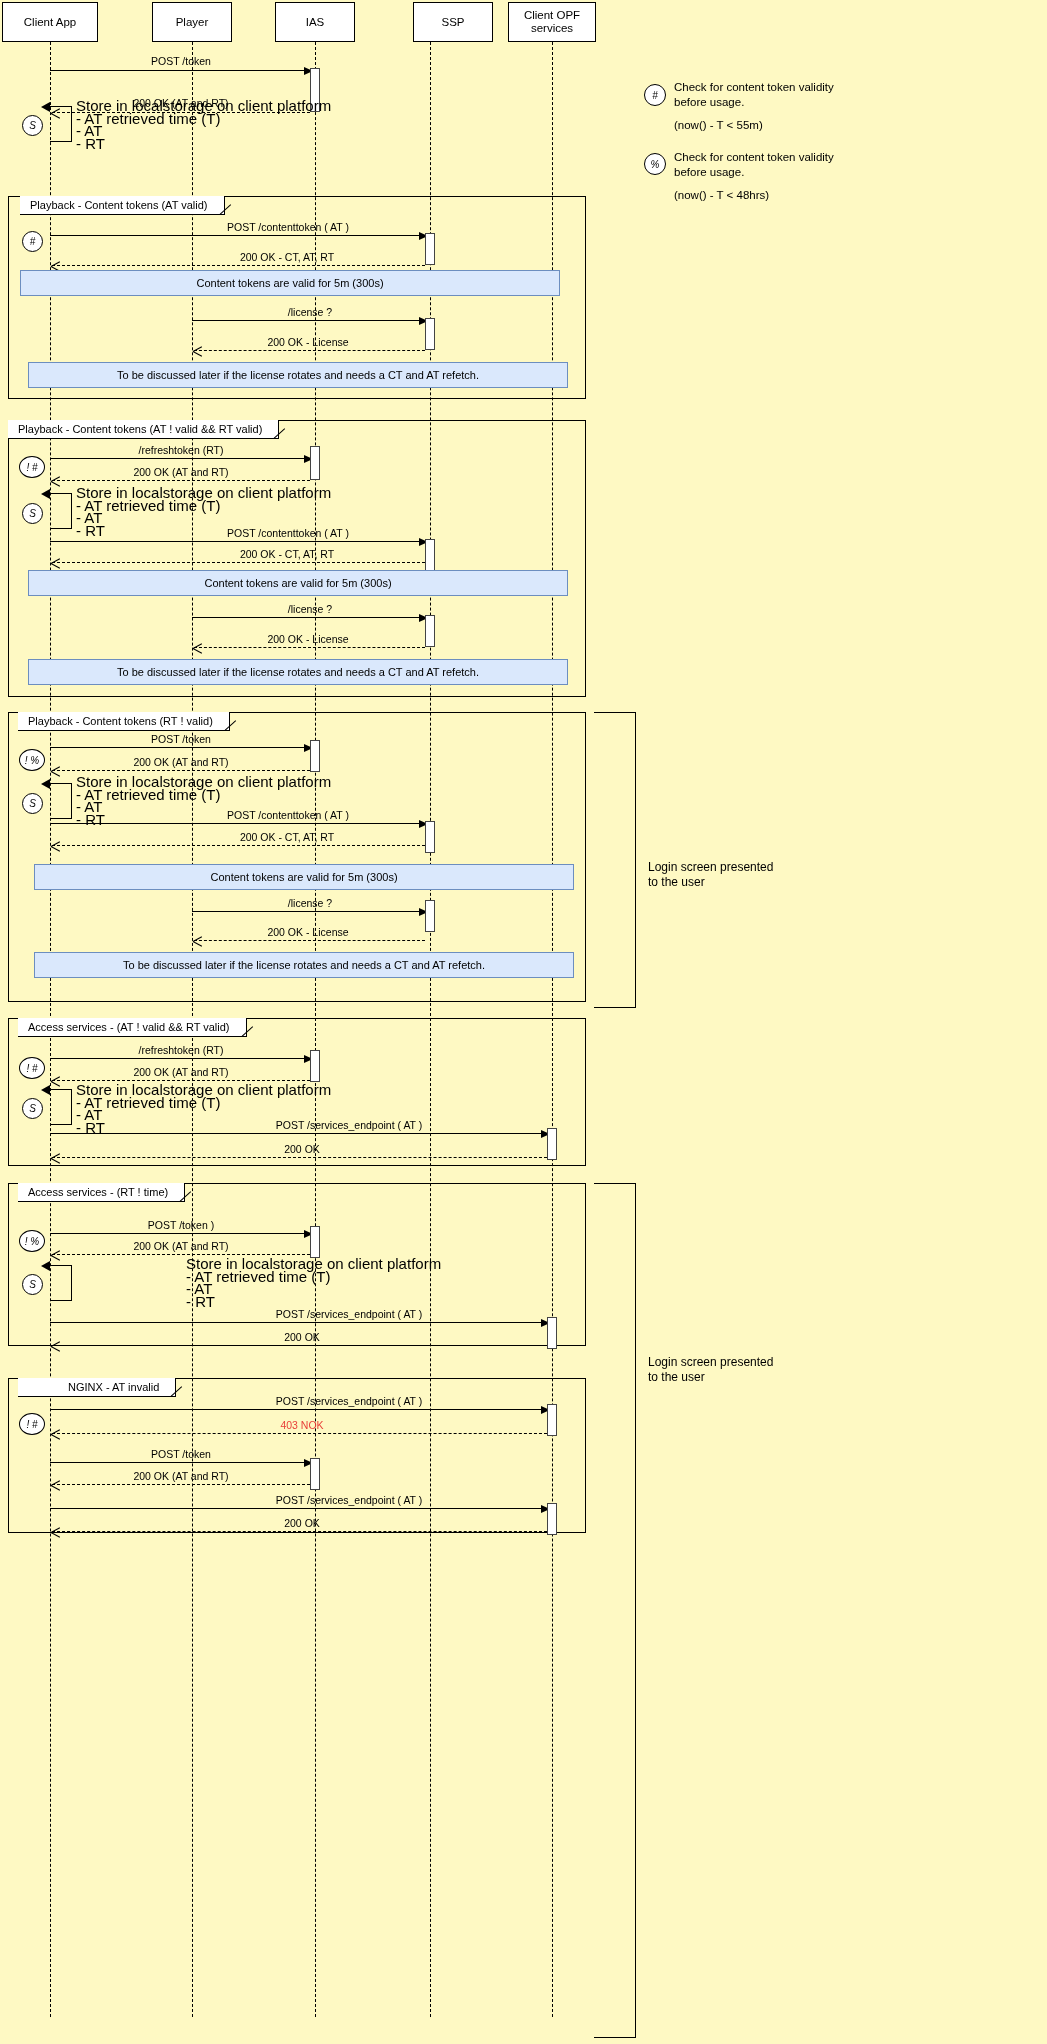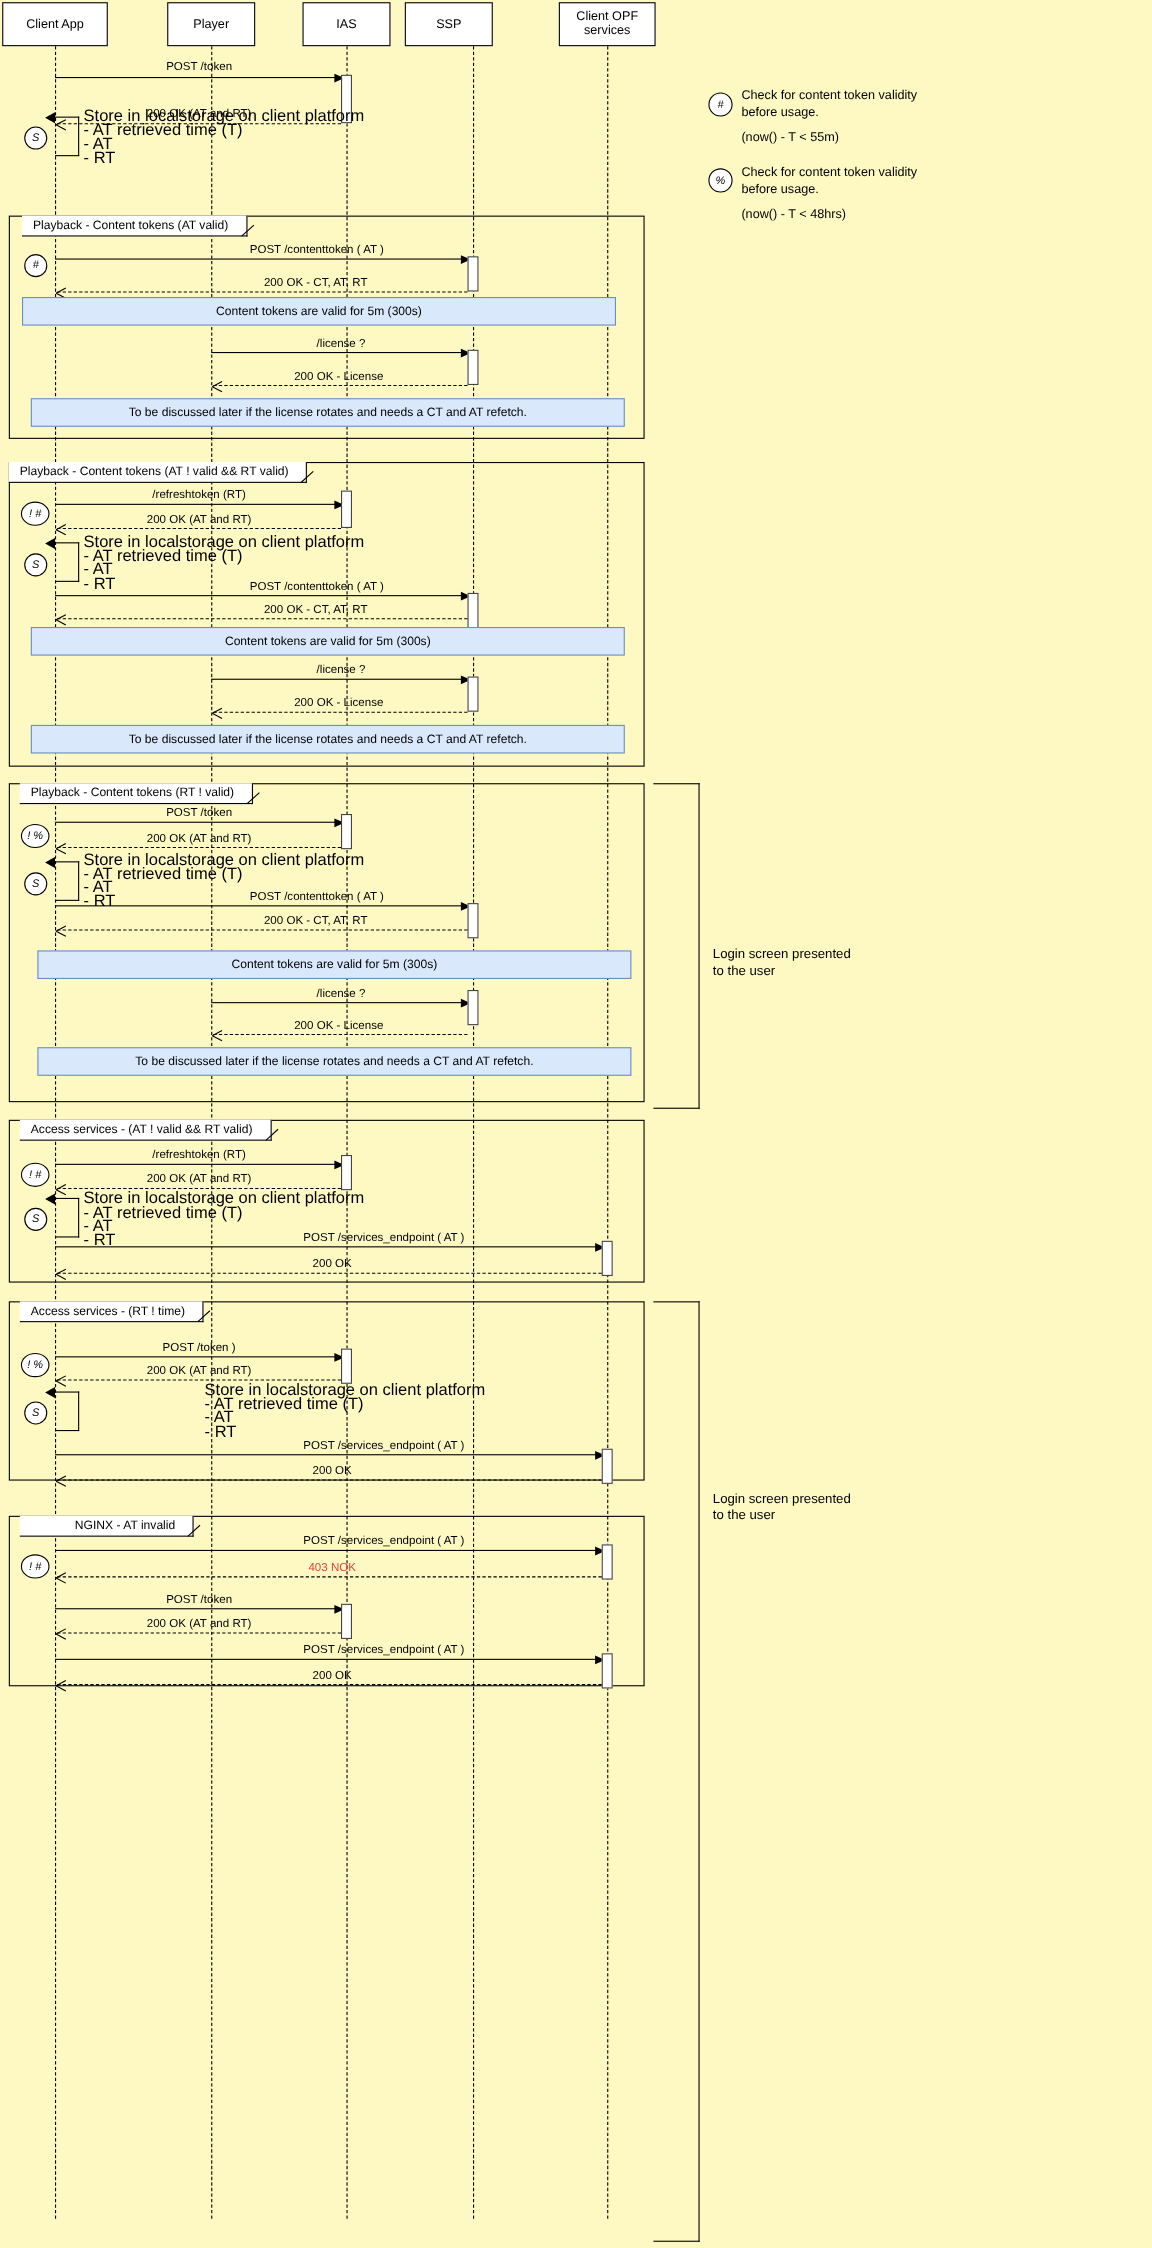--- a/index.html
+++ b/index.html
@@ -71,21 +71,21 @@
 
   <div class="actor-box" style="left:2px;top:2px;width:96px;height:40px;">
     <span>Client App</span>
   </div>
   <div class="actor-box" style="left:152px;top:2px;width:80px;height:40px;">
     <span>Player</span>
   </div>
   <div class="actor-box" style="left:275px;top:2px;width:80px;height:40px;">
     <span>IAS</span>
   </div>
-  <div class="actor-box" style="left:368px;top:2px;width:80px;height:40px;">
+  <div class="actor-box" style="left:413px;top:2px;width:80px;height:40px;">
     <span>SSP</span>
   </div>
   <div class="actor-box" style="left:508px;top:2px;width:88px;height:40px;white-space:pre-line;">
     <span>Client OPF
 services</span>
   </div>
 
   <div class="lifeline" style="left:50px; top:42px;height:1975px;"></div>
   <div class="lifeline" style="left:192px;top:42px;height:1975px;"></div>
   <div class="lifeline" style="left:315px;top:42px;height:1975px;"></div>

